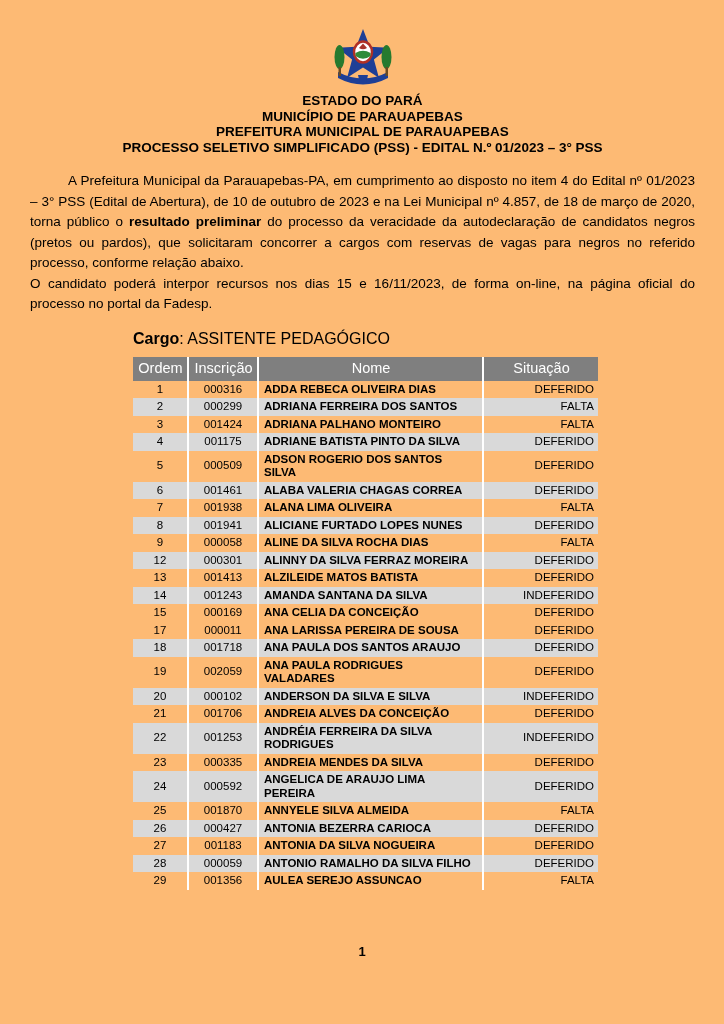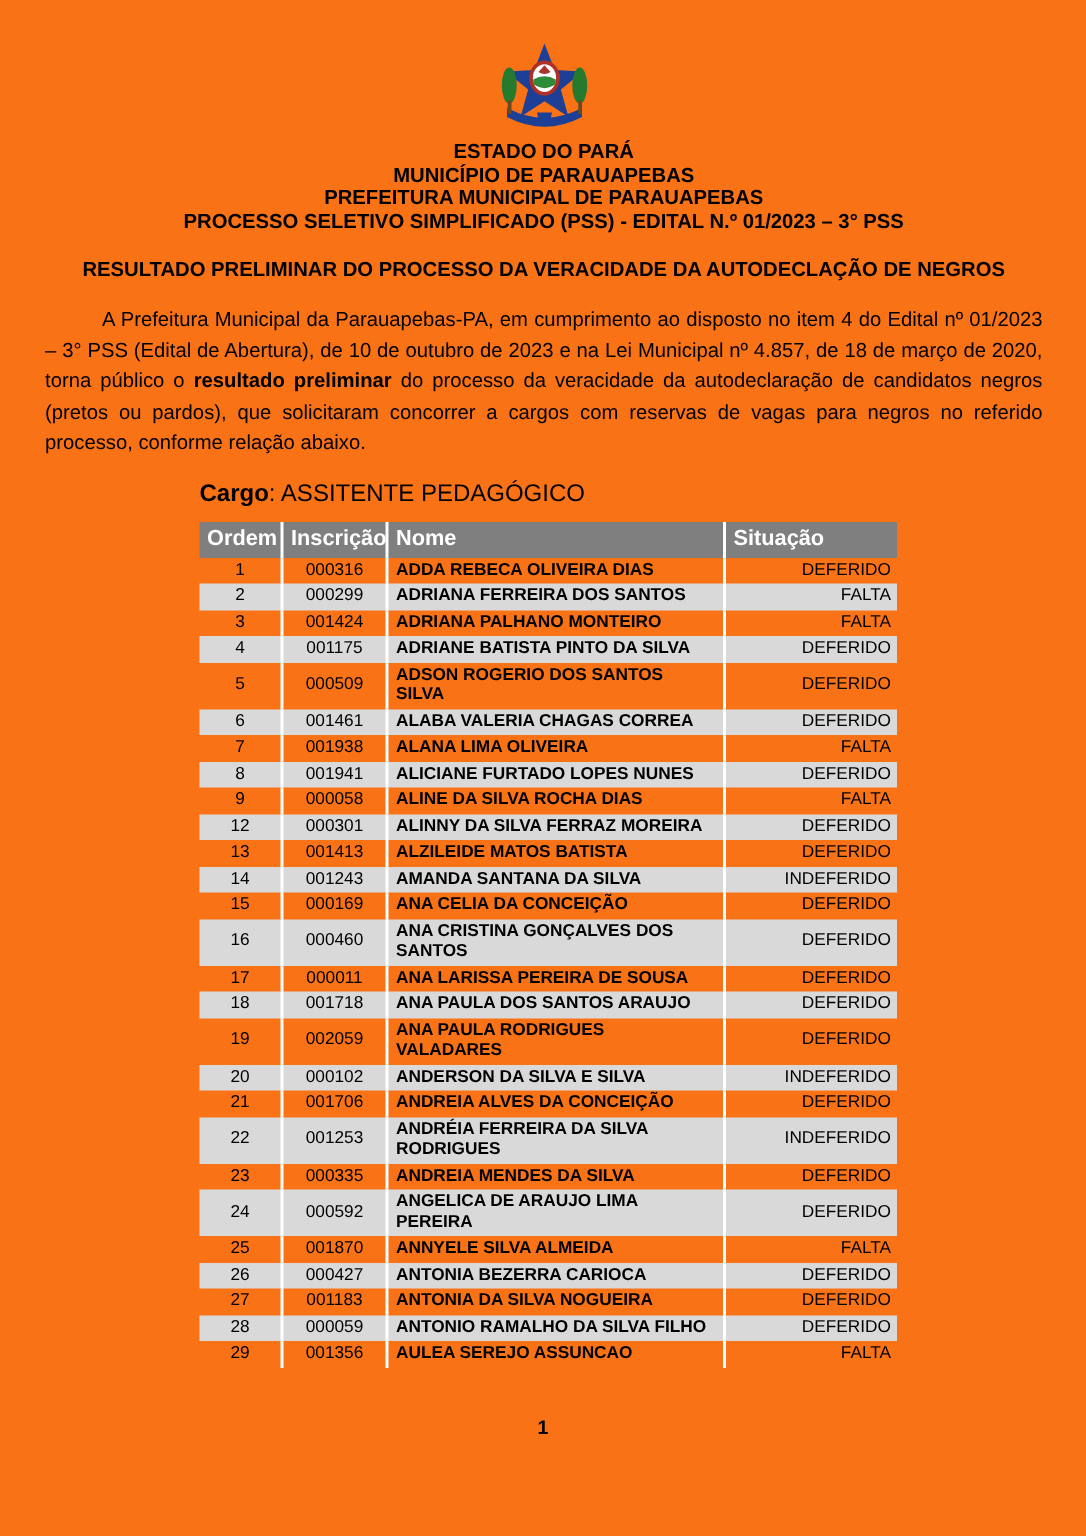--- a/index.html
+++ b/index.html
@@ -1,38 +1,38 @@
 <!DOCTYPE html>
 <html><head>
 <meta charset="utf-8">
 <style>
   * { margin:0; padding:0; box-sizing:border-box; }
   html,body { background:#ffffff; }
   .page {
-    width:724px; height:1024px; position:relative; background:#f97316;
+    width:724px; height:1024px; position:relative; background:#fdba74;
     font-family:"Liberation Sans", sans-serif; color:#000; overflow:hidden;
   }
   .content { padding:28px 29px 0 30px; }
   .crest { display:block; margin:0 auto 3px auto; }
   .hdr { text-align:center; font-weight:bold; font-size:13.5px; line-height:15.5px; }
   .doc-title { text-align:center; font-weight:bold; font-size:13.5px; margin-top:17px; }
   .body-text { margin-top:16px; }
   .para { font-size:13.5px; line-height:20.5px; text-align:justify; }
   .para.indent { text-indent:38px; }
   .para b { font-weight:bold; }
   .cargo { margin:15px 0 9px 103px; font-size:16px; }
   .cargo b { font-weight:bold;text-align:center; }
   table.results { border-collapse:collapse; margin-left:103px; width:465px; table-layout:fixed; }
   table.results col.c-ordem { width:55px; }
   table.results col.c-inscricao { width:70px; }
   table.results col.c-nome { width:225px; }
   table.results col.c-situacao { width:115px; }
   table.results thead th {
-    background:#7f7f7f; color:#ffffff; font-weight:bold; font-size:14.5px;
-    text-align:left; padding:3px 4px 4px 5px; height:24px; vertical-align:middle;
+    background:#7f7f7f; color:#ffffff; font-weight:normal; font-size:14.5px;
+    text-align:center; padding:3px 4px 4px 5px; height:24px; vertical-align:middle;
   }
   table.results th + th, table.results td + td { border-left:2px solid #ffffff; }
   table.results td {
     font-size:11.5px; line-height:13.5px; padding:2px 4px; vertical-align:middle;
     height:17px;
   }
   table.results td.c0, table.results td.c1 { text-align:center; }
   table.results td.c2 { padding-left:5px; padding-right:8px;font-weight:bold; }
   table.results td.c3 { padding-left:5px;text-align:right; }
   table.results tr.alt td { background:#d9d9d9; }
@@ -60,24 +60,24 @@
       <path d="M29,20 L33,15.5 L37,20 Q33,22.5 29,20 Z" fill="#a8342a"></path>
     </svg>
 
     <div class="hdr">
       <div>ESTADO DO PARÁ</div>
       <div>MUNICÍPIO DE PARAUAPEBAS</div>
       <div>PREFEITURA MUNICIPAL DE PARAUAPEBAS</div>
       <div>PROCESSO SELETIVO SIMPLIFICADO (PSS) - EDITAL N.º 01/2023 – 3° PSS</div>
     </div>
 
-    <div class="doc-title">RESULTADO PRELIMINAR DO PROCESSO DA VERACIDADE DA AUTODECLAÇÃO DE NEGROS</div>
 
     <div class="body-text">
       <p class="para indent"><span>A Prefeitura Municipal da Parauapebas-PA, em cumprimento ao disposto no item 4 do Edital nº 01/2023 – 3° PSS (Edital de Abertura), de 10 de outubro de 2023 e na Lei Municipal nº 4.857, de 18 de março de 2020, torna público o </span><b>resultado preliminar</b><span> do processo da veracidade da autodeclaração de candidatos negros (pretos ou pardos), que solicitaram concorrer a cargos com reservas de vagas para negros no referido processo, conforme relação abaixo.</span></p>
+      <p class="para">O candidato poderá interpor recursos nos dias 15 e 16/11/2023, de forma on-line, na página oficial do processo no portal da Fadesp.</p>
     </div>
 
     <div class="cargo">
       <b>Cargo</b><span>: ASSITENTE PEDAGÓGICO</span>
     </div>
 
     <table class="results">
       <colgroup>
         <col class="c-ordem">
           <col class="c-inscricao">
@@ -164,26 +164,20 @@
             <td class="c1">001243</td>
             <td class="c2">AMANDA SANTANA DA SILVA</td>
             <td class="c3">INDEFERIDO</td>
           </tr>
           <tr>
             <td class="c0">15</td>
             <td class="c1">000169</td>
             <td class="c2">ANA CELIA DA CONCEIÇÃO</td>
             <td class="c3">DEFERIDO</td>
           </tr>
-          <tr class="alt">
-            <td class="c0">16</td>
-            <td class="c1">000460</td>
-            <td class="c2">ANA CRISTINA GONÇALVES DOS SANTOS</td>
-            <td class="c3">DEFERIDO</td>
-          </tr>
           <tr>
             <td class="c0">17</td>
             <td class="c1">000011</td>
             <td class="c2">ANA LARISSA PEREIRA DE SOUSA</td>
             <td class="c3">DEFERIDO</td>
           </tr>
           <tr class="alt">
             <td class="c0">18</td>
             <td class="c1">001718</td>
             <td class="c2">ANA PAULA DOS SANTOS ARAUJO</td>

